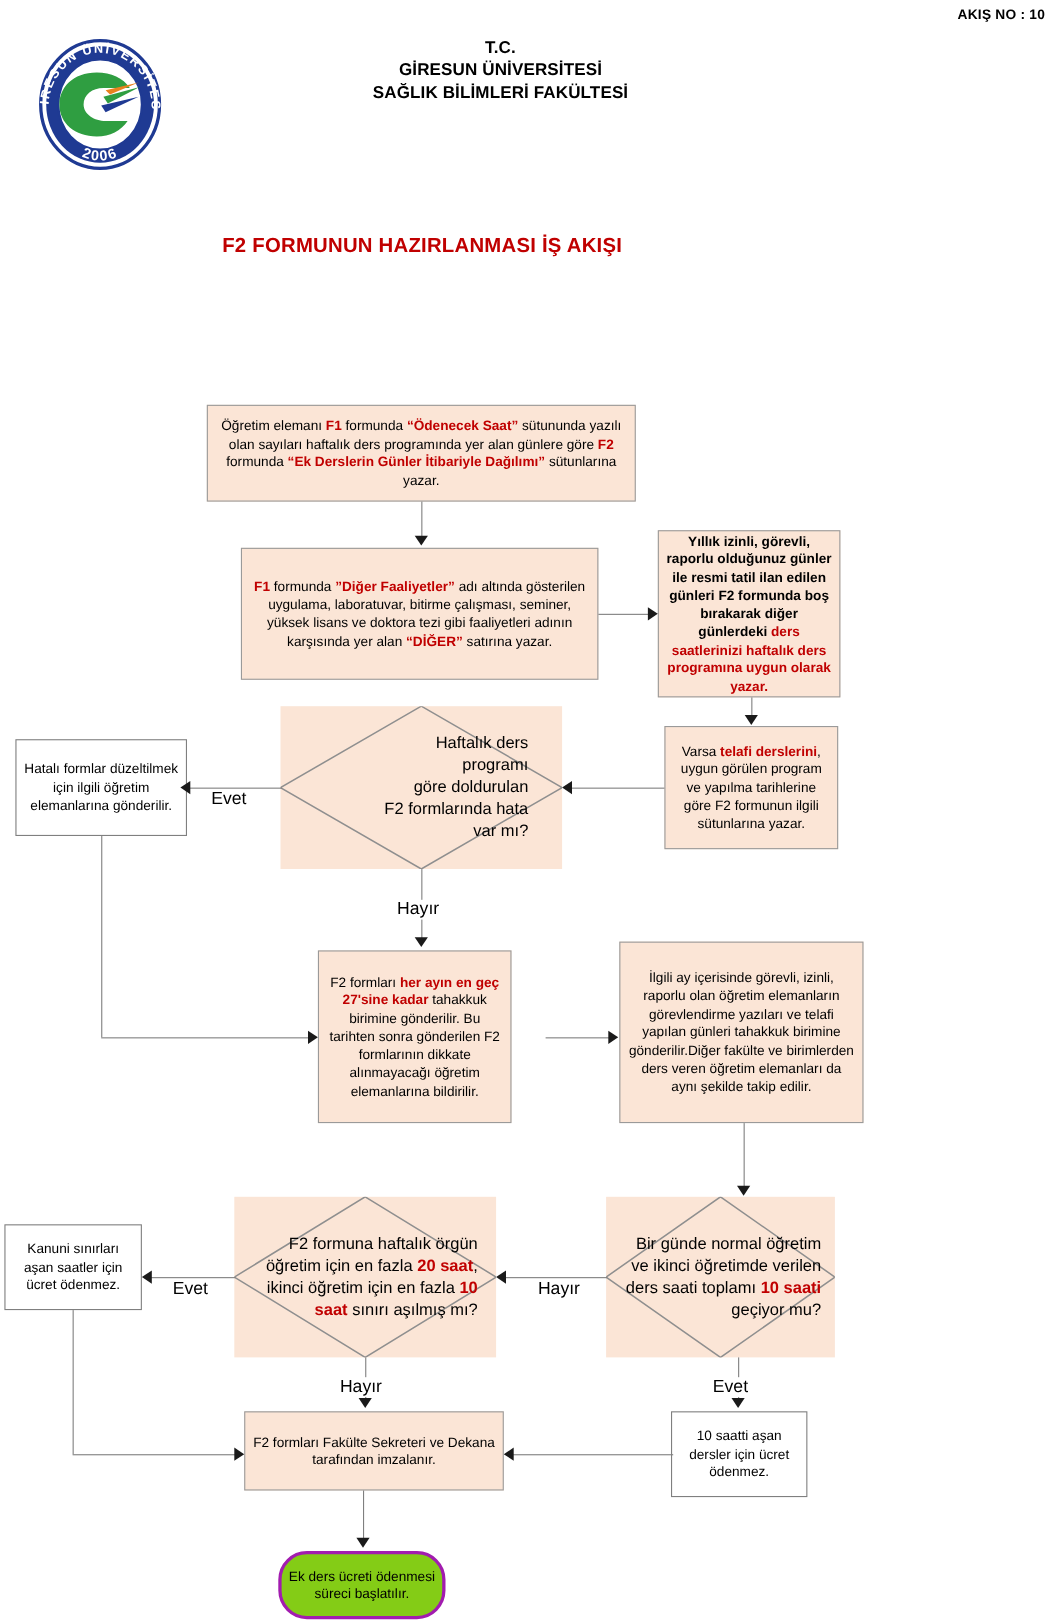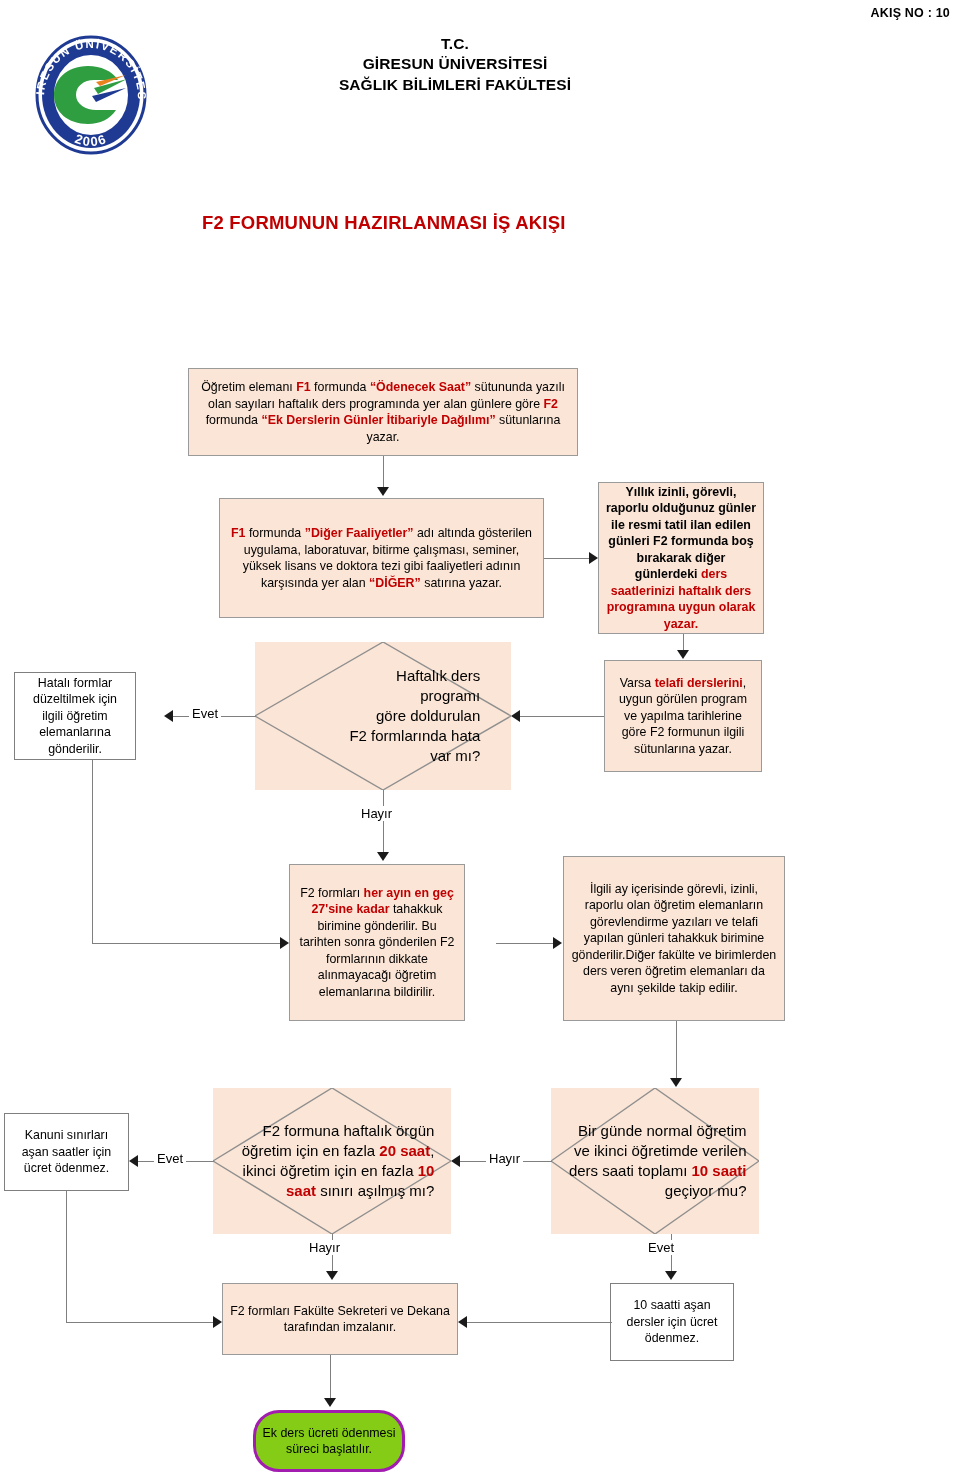--- a/index.html
+++ b/index.html
@@ -135,24 +135,25 @@
     border-bottom: 6px solid transparent;
     border-right: 9px solid #1a1a1a;
   }
   .arr-right {
     border-top: 6px solid transparent;
     border-bottom: 6px solid transparent;
     border-left: 9px solid #1a1a1a;
   }
   .edge-label {
     position: absolute;
-    font-size: 13px;
+    font-size: 16px;
     background: #ffffff;
     padding: 0 3px;
     white-space: nowrap;
+    margin-top: 12px;
   }
 </style>
 </head>
 <body>
 
 <div id="page">
 
   <div id="akis-no">AKIŞ NO : 10</div>
 
   <div id="logo">
@@ -209,21 +210,21 @@
     </svg>
     <div class="dtext">
         <div>Haftalık ders</div>
         <div>programı</div>
         <div>göre doldurulan</div>
         <div>F2 formlarında hata</div>
         <div>var mı?</div>
       </div>
   </div>
 
-  <div class="node proc-white" style="left:14px; top:672px; width:122px; height:88px;">
+  <div class="node proc-white" style="left:14px; top:672px; width:156px; height:88px;">
     <div class="txt"><span>Hatalı formlar düzeltilmek için ilgili öğretim elemanlarına gönderilir.</span></div>
   </div>
 
   <div class="node proc" style="left:289px; top:864px; width:176px; height:157px;">
     <div class="txt"><span>F2 formları </span><span class="redb">her ayın en geç 27'sine kadar</span><span> tahakkuk birimine gönderilir. Bu tarihten sonra gönderilen F2 formlarının dikkate alınmayacağı öğretim elemanlarına bildirilir.</span></div>
   </div>
 
   <div class="node proc" style="left:563px; top:856px; width:222px; height:165px;">
     <div class="txt"><span>İlgili ay içerisinde görevli, izinli, raporlu olan öğretim elemanların görevlendirme yazıları ve telafi yapılan günleri tahakkuk birimine gönderilir.Diğer fakülte ve birimlerden ders veren öğretim elemanları da aynı şekilde takip edilir.</span></div>
   </div>

